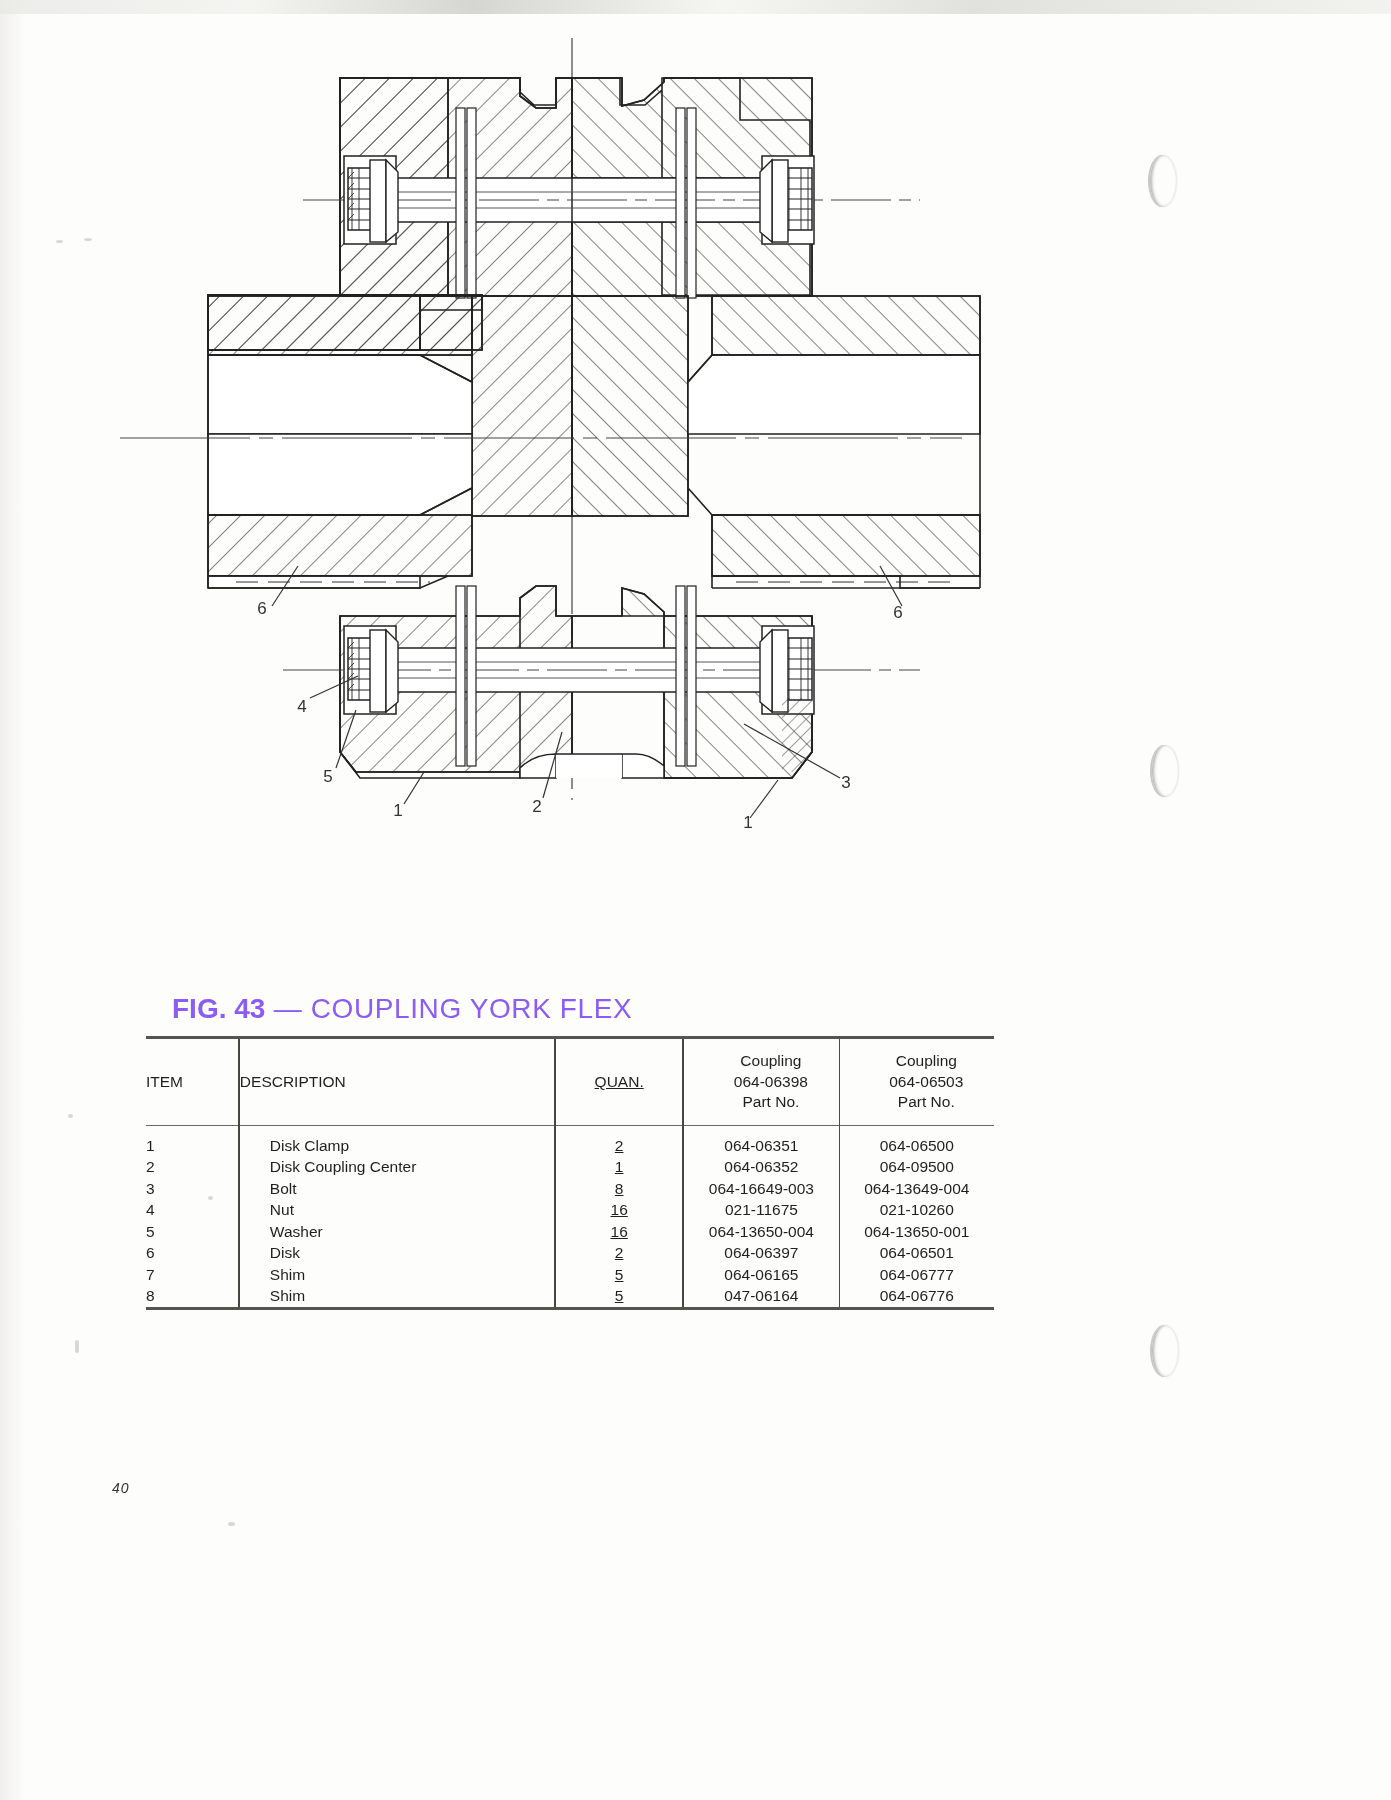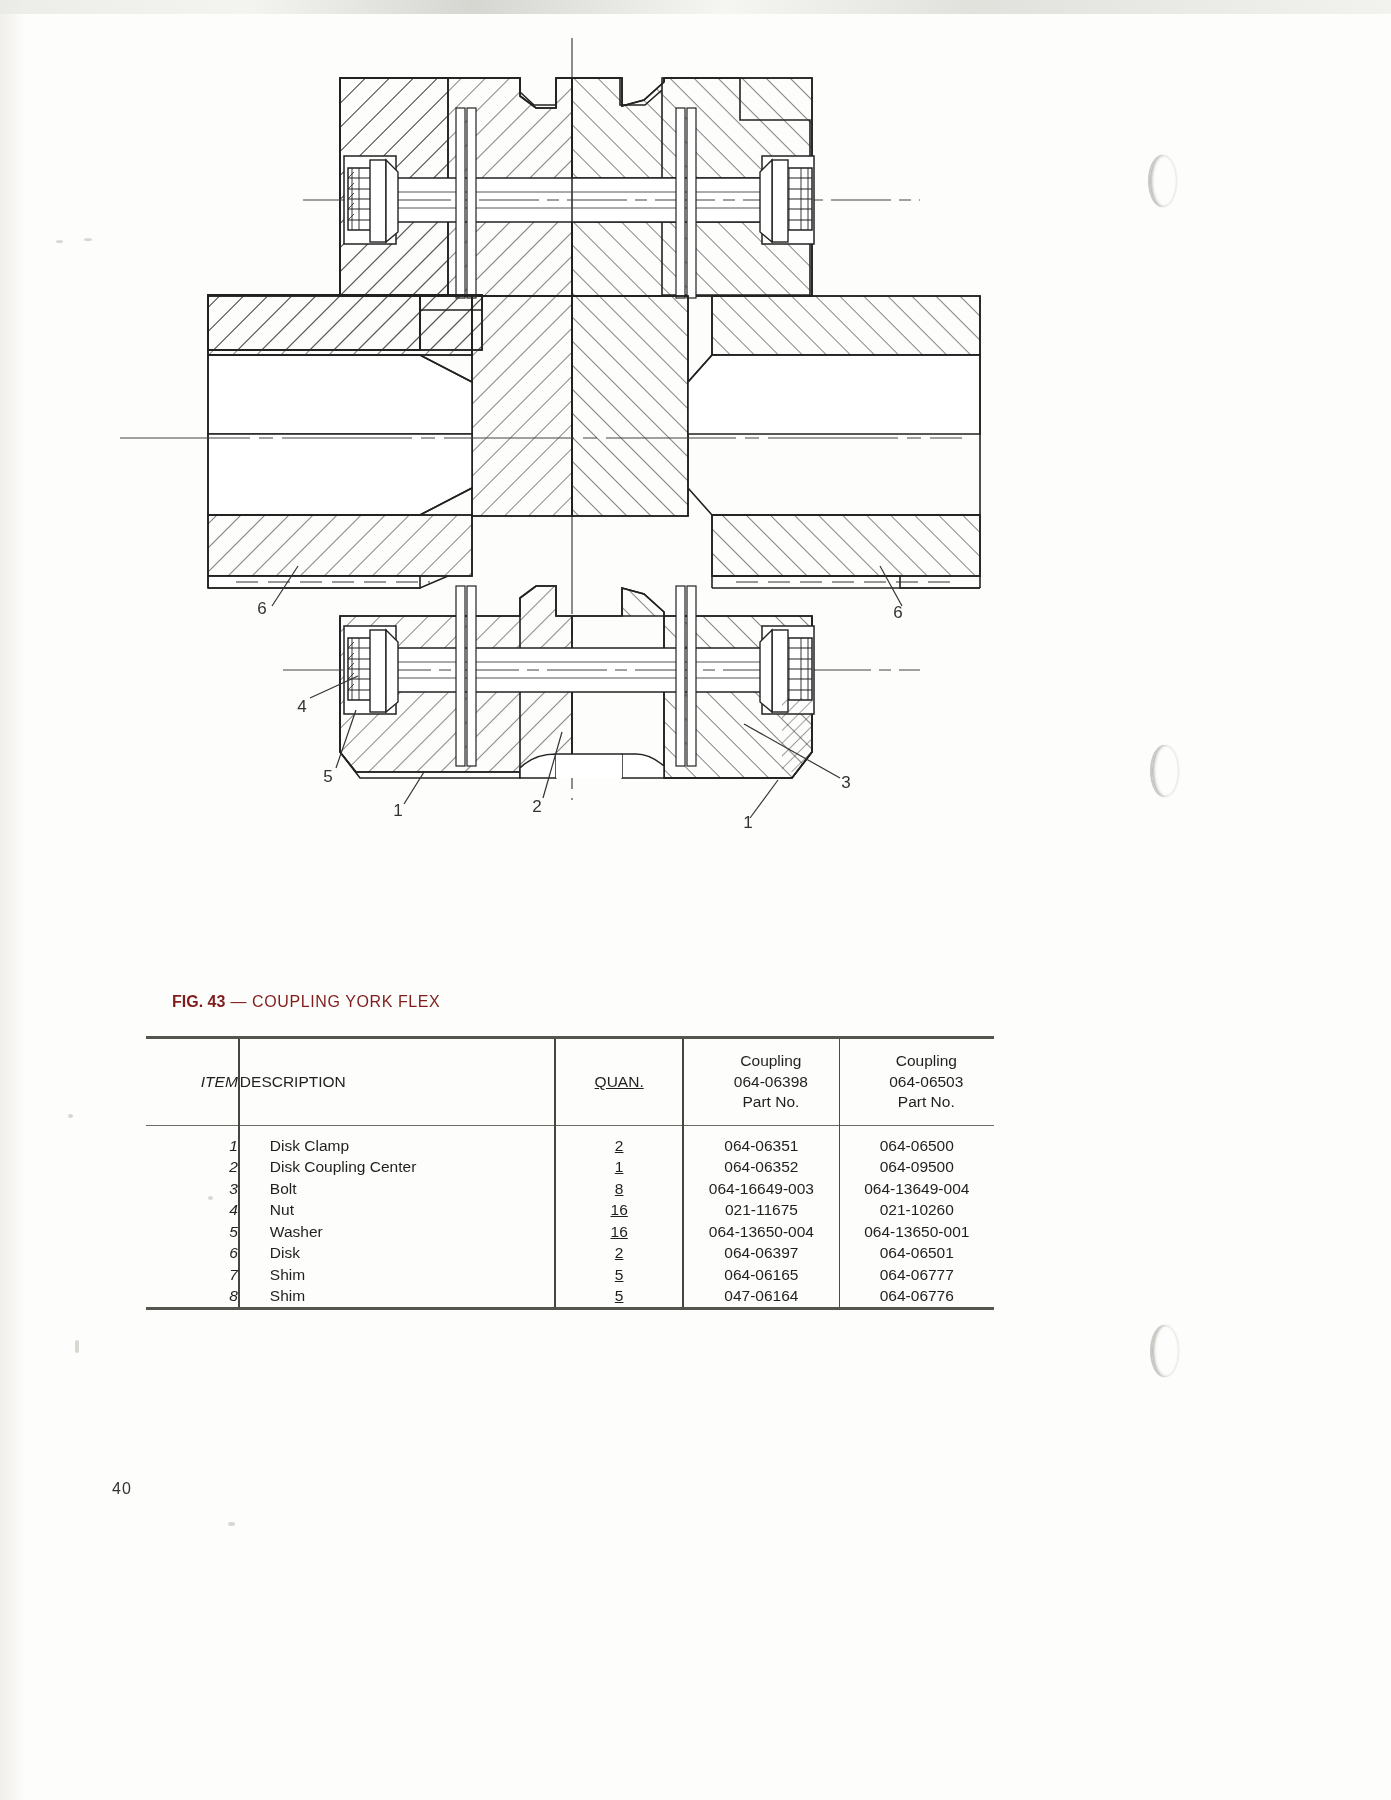--- a/index.html
+++ b/index.html
@@ -28,51 +28,51 @@
     border-left:2px solid #c9c9c3;
   }
   .speck{ position:absolute; background:#b9b9b3; border-radius:50%; opacity:.55; }
 
   
   #drawing{ position:absolute; left:0; top:10px; width:1391px; height:850px; }
 
   
   .fig-caption{
     position:absolute; left:172px; top:993px;
-    font-size:16px; letter-spacing:.6px; color:#7f1d1d;
+    font-size:28px; letter-spacing:.6px; color:#8b5cf6;
     white-space:nowrap;
   }
   .fig-caption .fignum{ font-weight:bold; letter-spacing:0; }
 
   
   #parts-table{
     position:absolute; left:146px; top:1036px; width:848px;
     border-collapse:collapse;
     font-size:15.5px; color:#1f1f1f;
   }
   #parts-table td, #parts-table th{ padding:0; font-weight:normal; }
   .t-rule-top{ border-top:3px solid #55554f; }
   .t-rule-mid{ border-top:1.5px solid #6a6a63; }
   .t-rule-bot{ border-top:3px solid #55554f; }
   .vline{ border-left:2.5px solid #46463f; }
   .vline-thin{ border-left:1.5px solid #4c4c45; }
 
   thead th{ height:86px; vertical-align:middle; text-align:center; line-height:1.32; }
   .hdr-lines span{ display:block;margin-left:19px; }
   tbody td{ height:21.5px; vertical-align:middle; }
-  .c-item{ width:96px; text-align:right;font-style:italic; }
+  .c-item{ width:96px; text-align:left; }
   .c-desc{ width:300px; text-align:left; padding-left:30px !important; }
   .c-quan{ width:132px; text-align:center;text-decoration:underline; }
   .c-pn{ width:160px; text-align:center; }
   .spacer-row td{ height:9px; }
 
   
   .page-num{
     position:absolute; left:112px; top:1480px;
-    font-size:16px; color:#333; letter-spacing:1px;
+    font-size:14px; color:#333; letter-spacing:1px;font-style:italic;
   }
 </style>
 </head>
 <body>
 
 <div class="scan-edge-left"></div>
 <div class="scan-top-band"></div>
 
 <div class="hole" style="left:1148px; top:155px;"></div>
 <div class="hole" style="left:1150px; top:745px;"></div>

